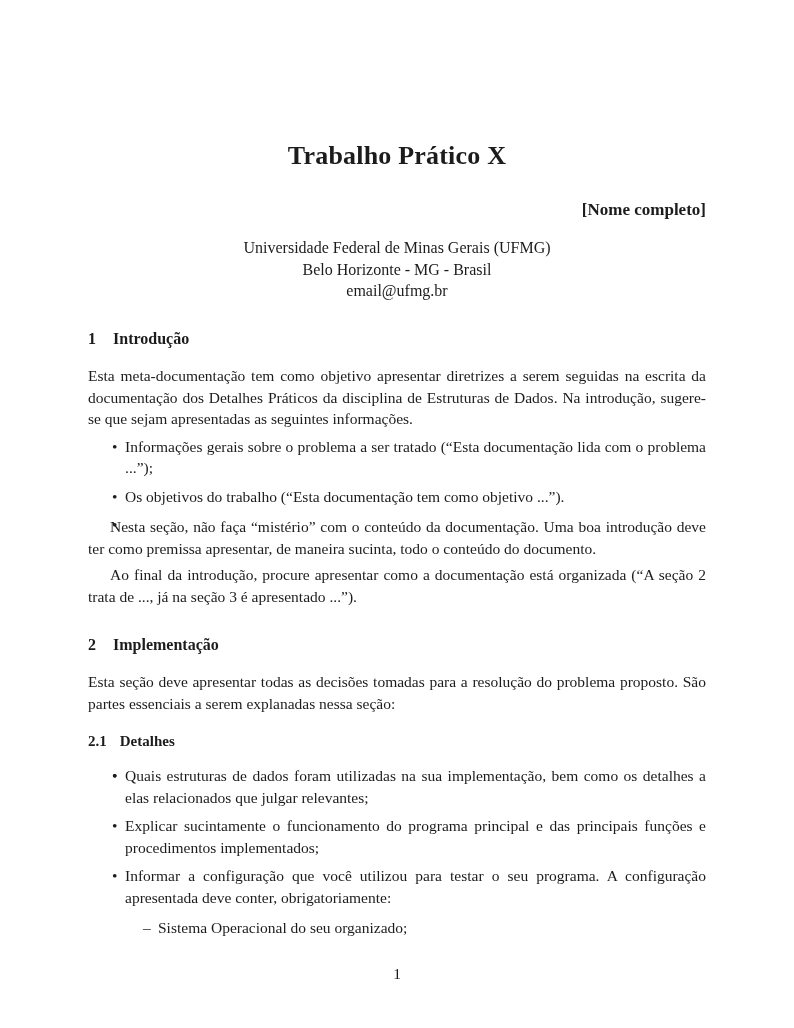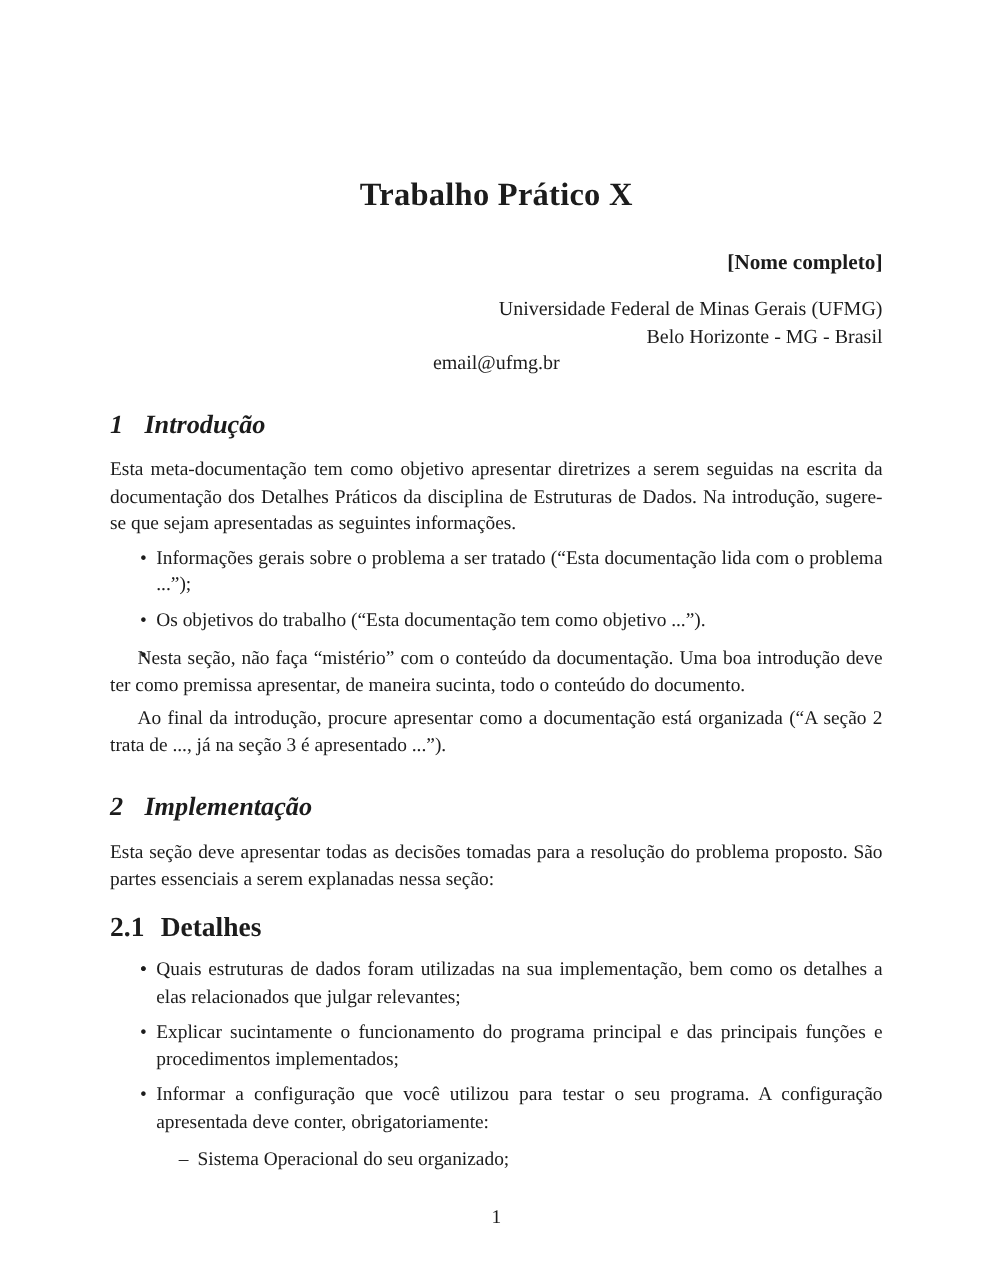--- a/index.html
+++ b/index.html
@@ -26,41 +26,40 @@
     letter-spacing: 0.2px;
   }
   .doc-author {
     text-align: right;
     font-size: 17px;
     line-height: 22px;
     font-weight: bold;
     margin-top: 28px;
   }
   .doc-affiliation {
-    text-align: right;
+    text-align: center;
     font-size: 16px;
     line-height: 21.5px;
     margin-top: 16px;
   }
   .doc-email {
     text-align: center;
     font-size: 16px;
     line-height: 21px;
   }
   
   h2.sec-heading {
-    font-size: 21px;
+    font-size: 16px;
     line-height: 24px;
     font-weight: bold;
     margin: 26px 0 14px 0;
-    font-style: italic;
   }
   h2.sec-heading .sec-num { display: inline-block; margin-right: 17px; }
   h3.subsec-heading {
-    font-size: 22px;
+    font-size: 15px;
     line-height: 21px;
     font-weight: bold;
     margin: 17px 0 13px 0;
   }
   h3.subsec-heading .sec-num { display: inline-block; margin-right: 13px; }
   p.body-par {
     text-align: justify;
     margin-bottom: 5px;
   }
   p.body-par.indented { text-indent: 22px; }

